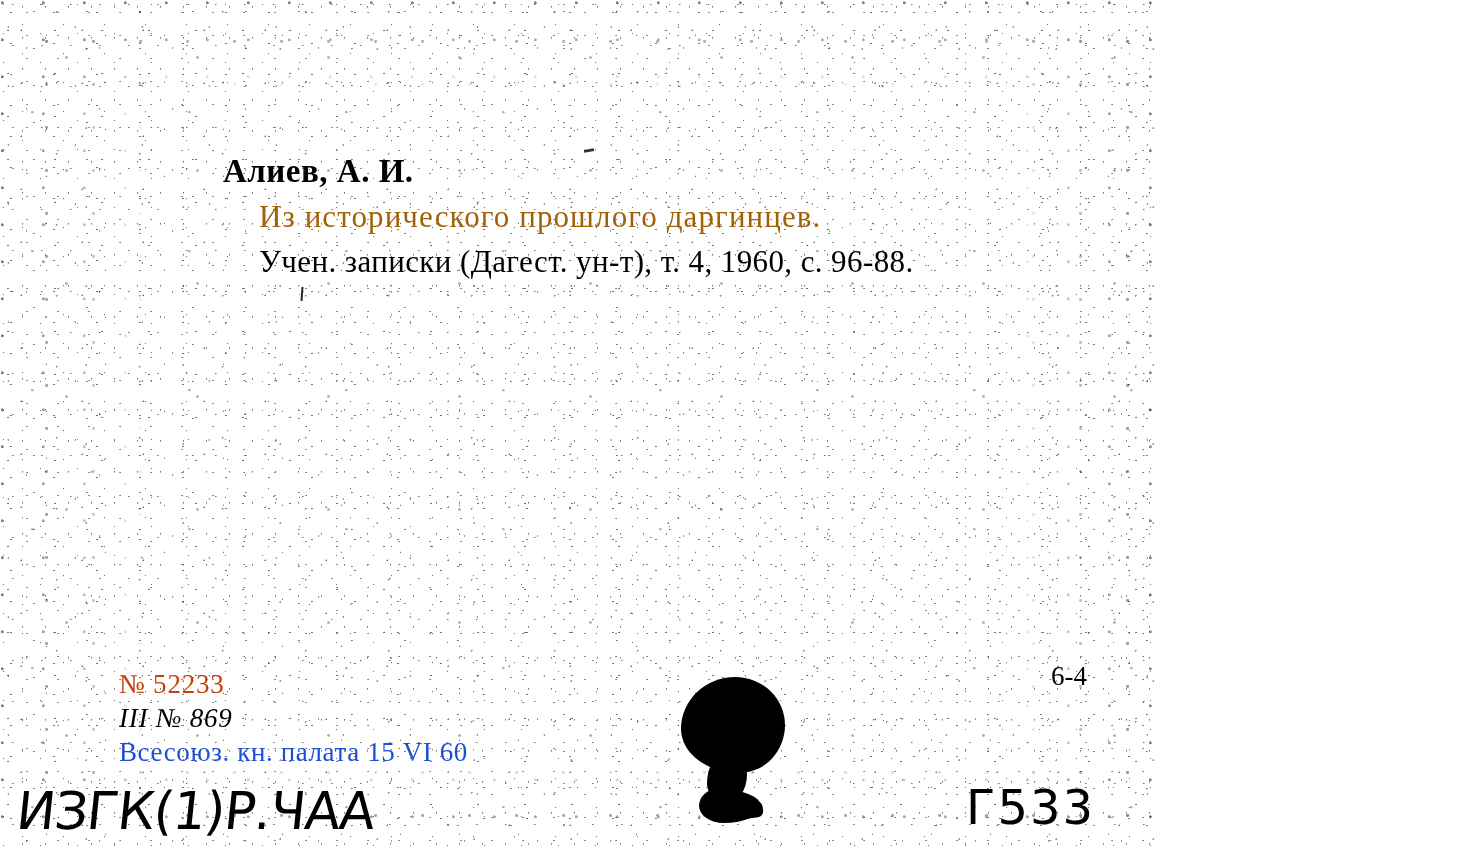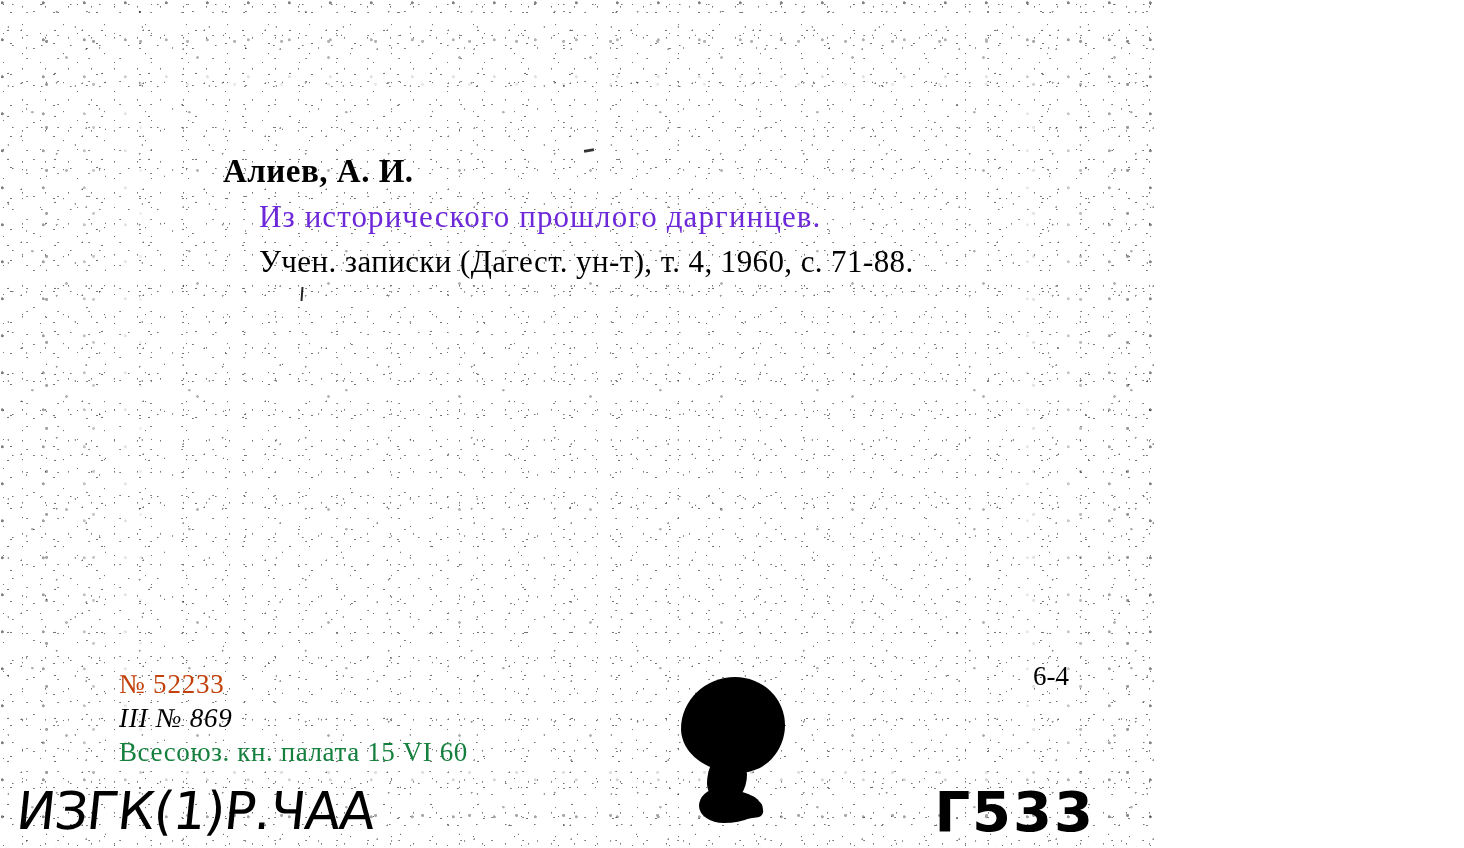--- a/index.html
+++ b/index.html
@@ -91,21 +91,21 @@
     letter-spacing: 0.5px;
     color: #000;
     white-space: nowrap;
   }
   .title-line {
     position: absolute;
     left: 258px;
     top: 198px;
     font-size: 31px;
     letter-spacing: 1.1px;
-    color: #6d28d9;
+    color: #a16207;
     white-space: nowrap;
   }
   .source-line {
     position: absolute;
     left: 258px;
     top: 243px;
     font-size: 31px;
     letter-spacing: 0.4px;
     color: #000;
     white-space: nowrap;
@@ -129,41 +129,40 @@
     color: #000;
     white-space: nowrap;
     font-style: italic;
   }
   .imprint {
     position: absolute;
     left: 118px;
     top: 736px;
     font-size: 27px;
     letter-spacing: 0.6px;
-    color: #15803d;
+    color: #1d4ed8;
     white-space: nowrap;
   }
   .corner-code {
     position: absolute;
-    right: 90px;
+    right: 72px;
     top: 660px;
     font-size: 27px;
     color: #000;
     white-space: nowrap;
   }
   .classmark {
     position: absolute;
     right: 64px;
     top: 778px;
-    font-size: 56px;
+    font-size: 48px;
     font-family: "DejaVu Sans", sans-serif;
     letter-spacing: 2px;
     color: #000;
     white-space: nowrap;
-    font-weight: bold;
   }
   .handwriting {
     position: absolute;
     left: 16px;
     top: 780px;
     font-size: 52px;
     font-family: "DejaVu Sans", sans-serif;
     letter-spacing: -1px;
     color: #000;
     white-space: nowrap;
@@ -247,21 +246,21 @@
 
 <div id="card">
 
   <div class="noise"></div>
   <div class="noise2"></div>
   <div class="noise3"></div>
   <div class="edge-noise"></div>
 
   <div class="author">Алиев, А. И.</div>
   <div class="title-line">Из исторического прошлого даргинцев.</div>
-  <div class="source-line">Учен. записки (Дагест. ун-т), т. 4, 1960, с. 71-88.</div>
+  <div class="source-line">Учен. записки (Дагест. ун-т), т. 4, 1960, с. 96-88.</div>
 
   <div class="stray1"></div>
   <div class="stray2"></div>
   <div class="stray3"></div>
 
   <div class="reg-num">№ 52233</div>
   <div class="reg-num2">III № 869</div>
   <div class="imprint">Всесоюз. кн. палата 15 VI 60</div>
   <div class="corner-code">6-4</div>
   <div class="classmark">Г533</div>

